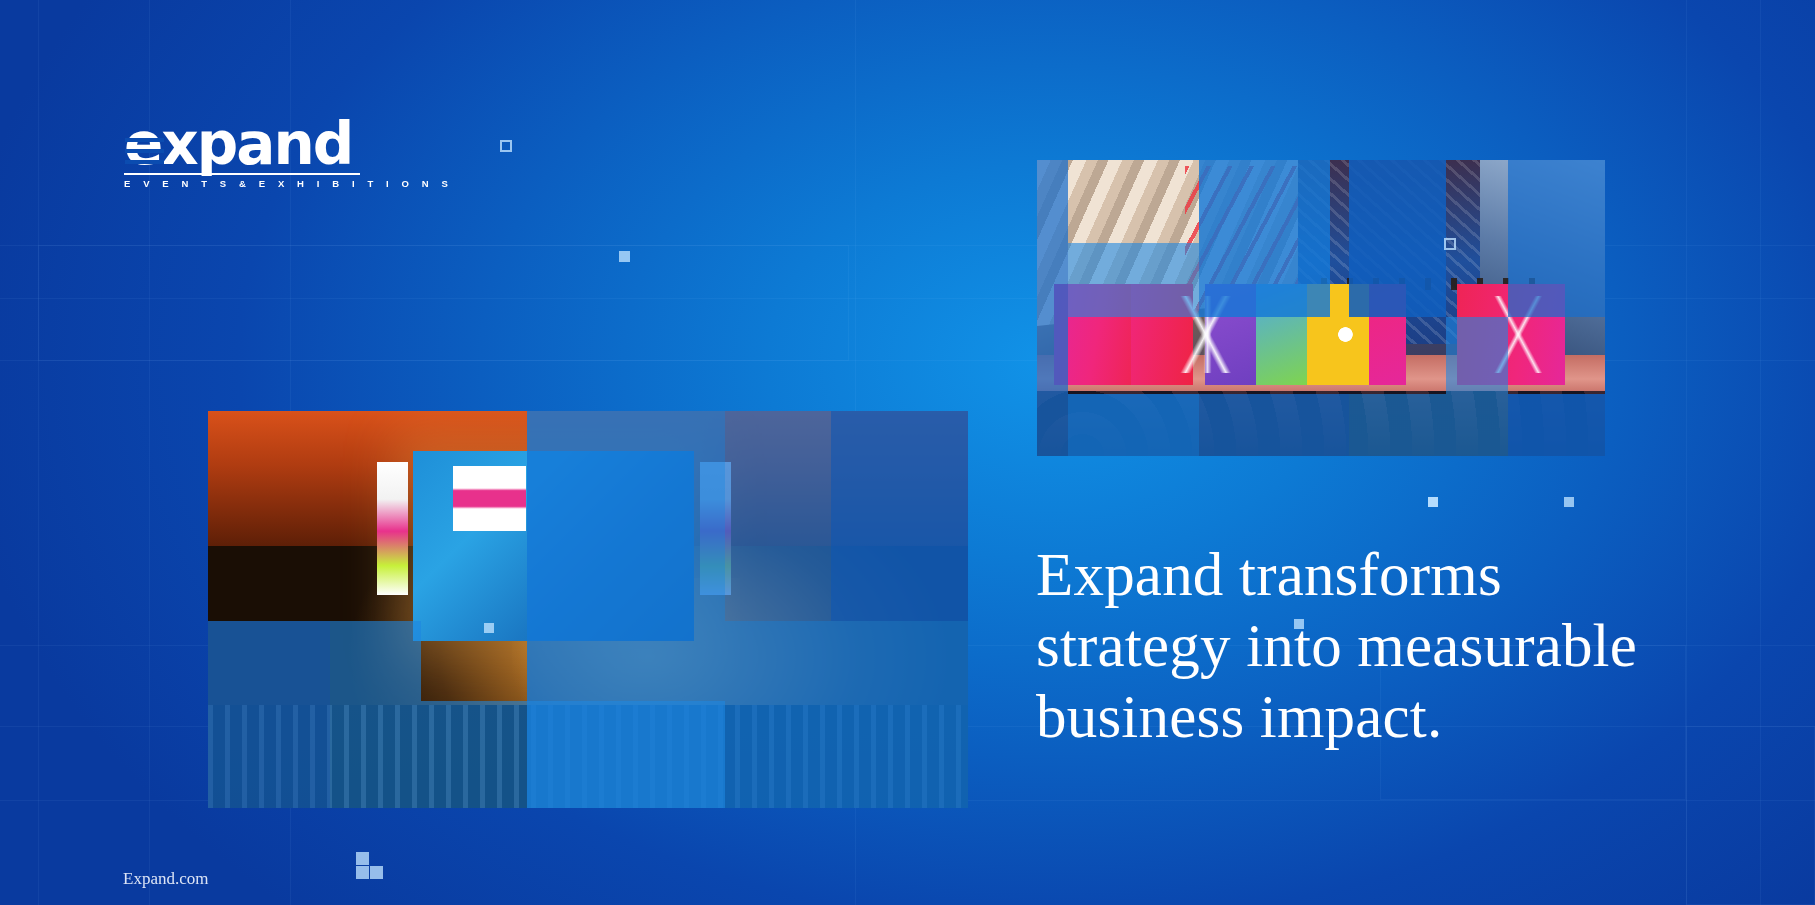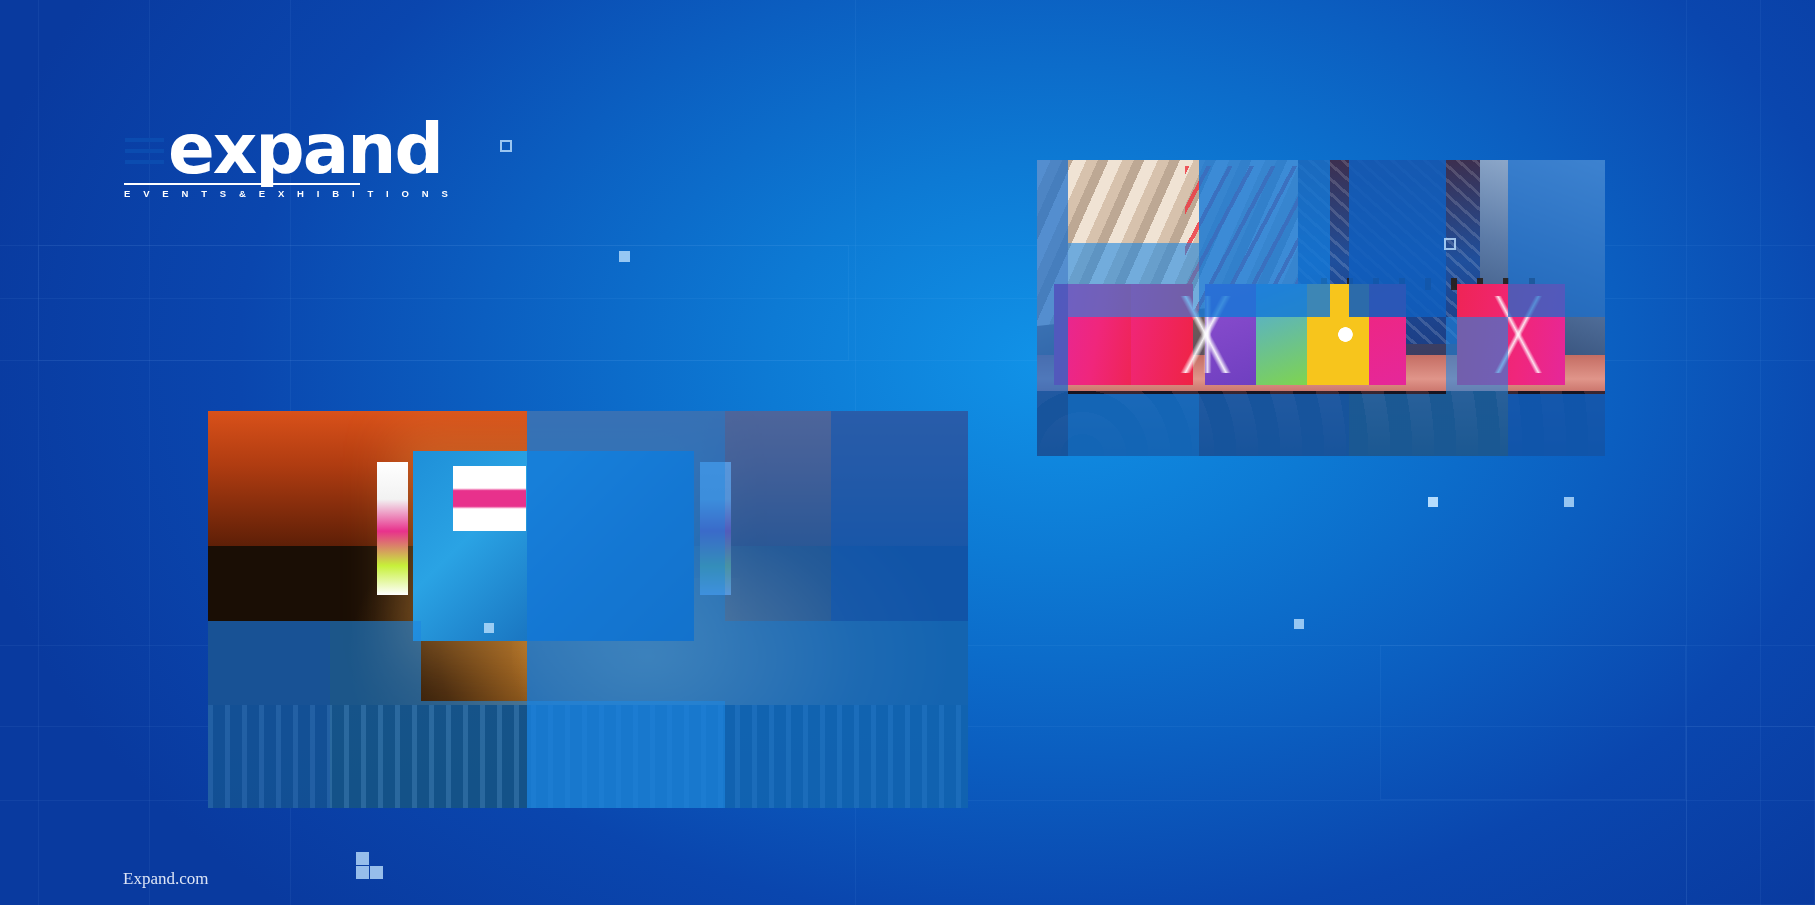--- a/index.html
+++ b/index.html
@@ -43,26 +43,25 @@
   
   .logo {
     position:absolute;
     left:124px; top:118px;
     width:236px;
   }
   .logo-word {
     position:relative;
     font-family:"DejaVu Sans", sans-serif;
     font-weight:700;
-    font-size:69px;
+    font-size:58px;
     letter-spacing:-2px;
     color:#ffffff;
     line-height:.92;
     display:block;
-    margin-left:44px;
   }
   
   .logo-e-mask {
     position:absolute;
     left:1px; top:14px;
     width:39px; height:42px;
     pointer-events:none;
   }
   .logo-e-mask i {
     position:absolute; left:0; width:100%;
@@ -316,20 +315,21 @@
     <div class="tile t3" style="left:55%;  top:0;   width:17%;  height:53%;"></div>
     <div class="tile t2" style="left:83%;  top:0;   width:17%;  height:53%;"></div>
     <div class="tile t4" style="left:5.5%; top:28%; width:23%;  height:25%;"></div>
     <div class="tile t1" style="left:5.5%; top:79%; width:23%;  height:21%;"></div>
     <div class="tile t2" style="left:28.5%;top:79%; width:26.5%;height:21%;"></div>
     <div class="tile t4" style="left:55%;  top:79%; width:28%;  height:21%;"></div>
     <div class="tile t3" style="left:83%;  top:79%; width:17%;  height:21%;"></div>
     <div class="tile t4" style="left:72%;  top:53%; width:11%;  height:26%;"></div>
   </div>
 
+  <div class="headline">Expand transforms strategy into measurable business impact.</div>
 
   <div id="decor-squares">
       <div class="sq outline" style="left: 500px; top: 140px; width: 12px; height: 12px;"></div>
       <div class="sq filled" style="left: 619px; top: 251px; width: 11px; height: 11px;"></div>
       <div class="sq outline" style="left: 1444px; top: 238px; width: 12px; height: 12px;"></div>
       <div class="sq filled" style="left: 484px; top: 623px; width: 10px; height: 10px;"></div>
       <div class="sq filled" style="left: 1428px; top: 497px; width: 10px; height: 10px;"></div>
       <div class="sq filled" style="left: 1428px; top: 497px; width: 10px; height: 10px;"></div>
       <div class="sq filled" style="left: 1564px; top: 497px; width: 10px; height: 10px;"></div>
       <div class="sq filled" style="left: 1294px; top: 619px; width: 10px; height: 10px;"></div>

